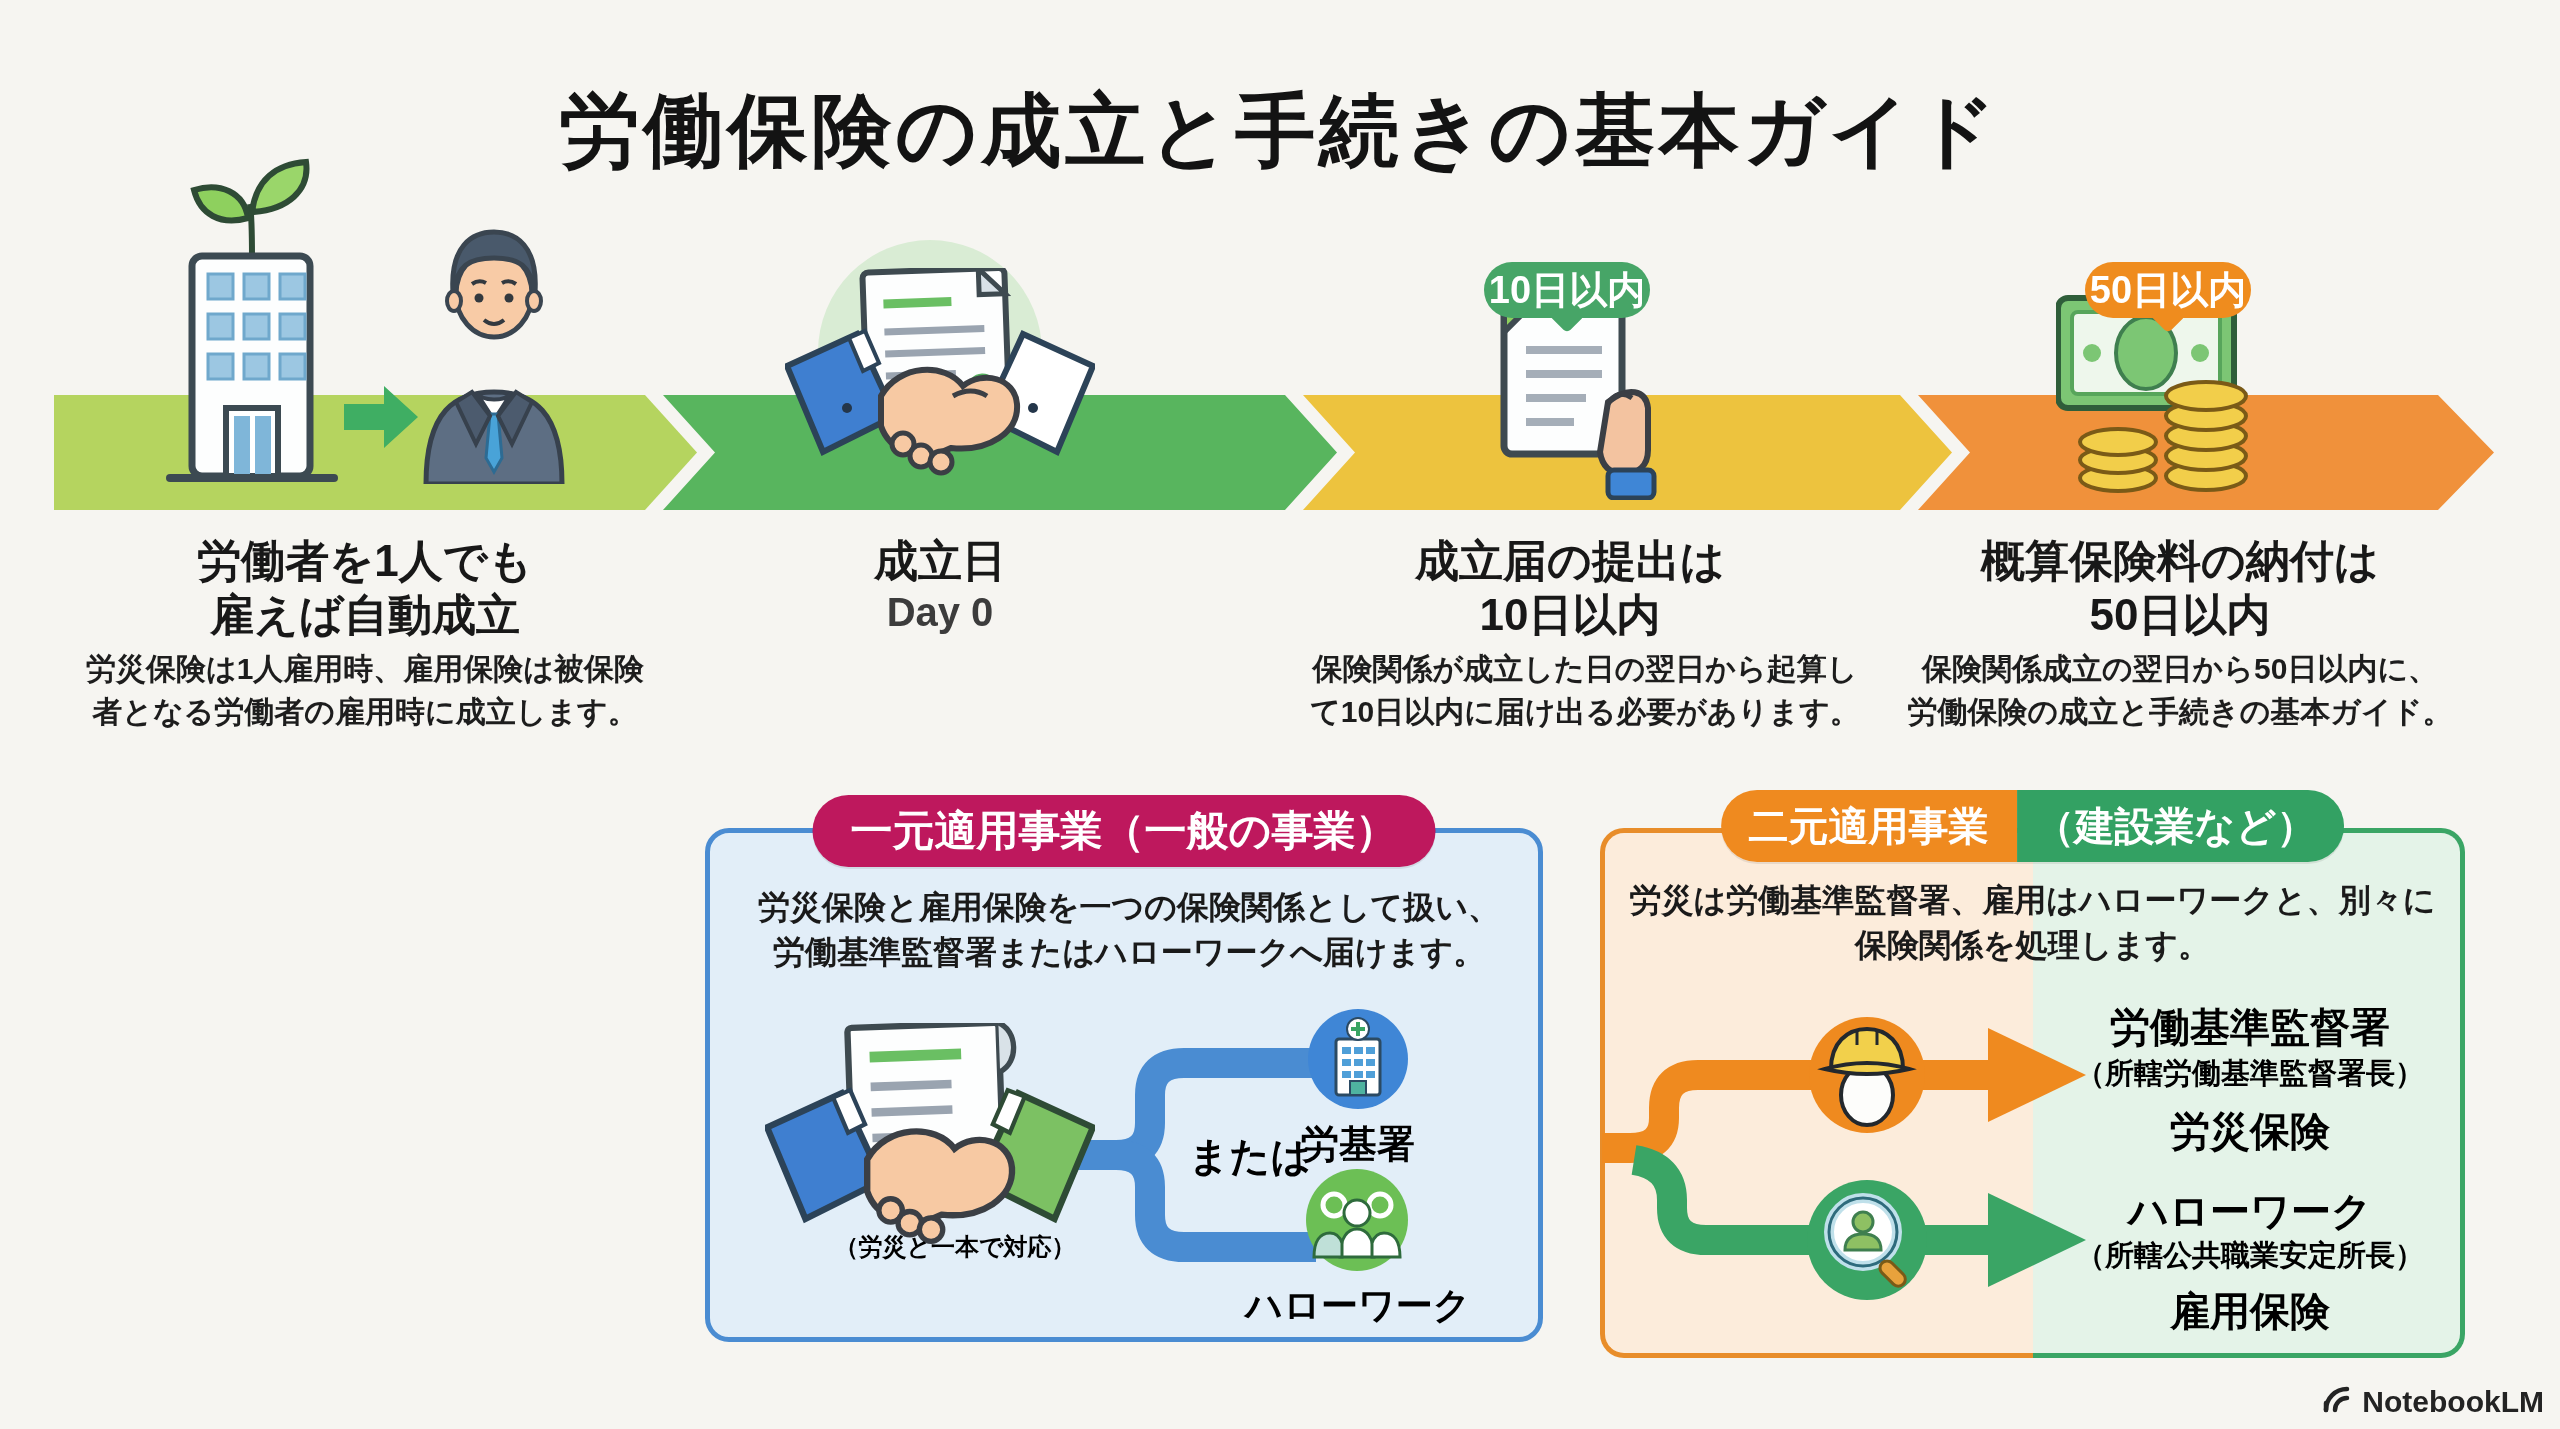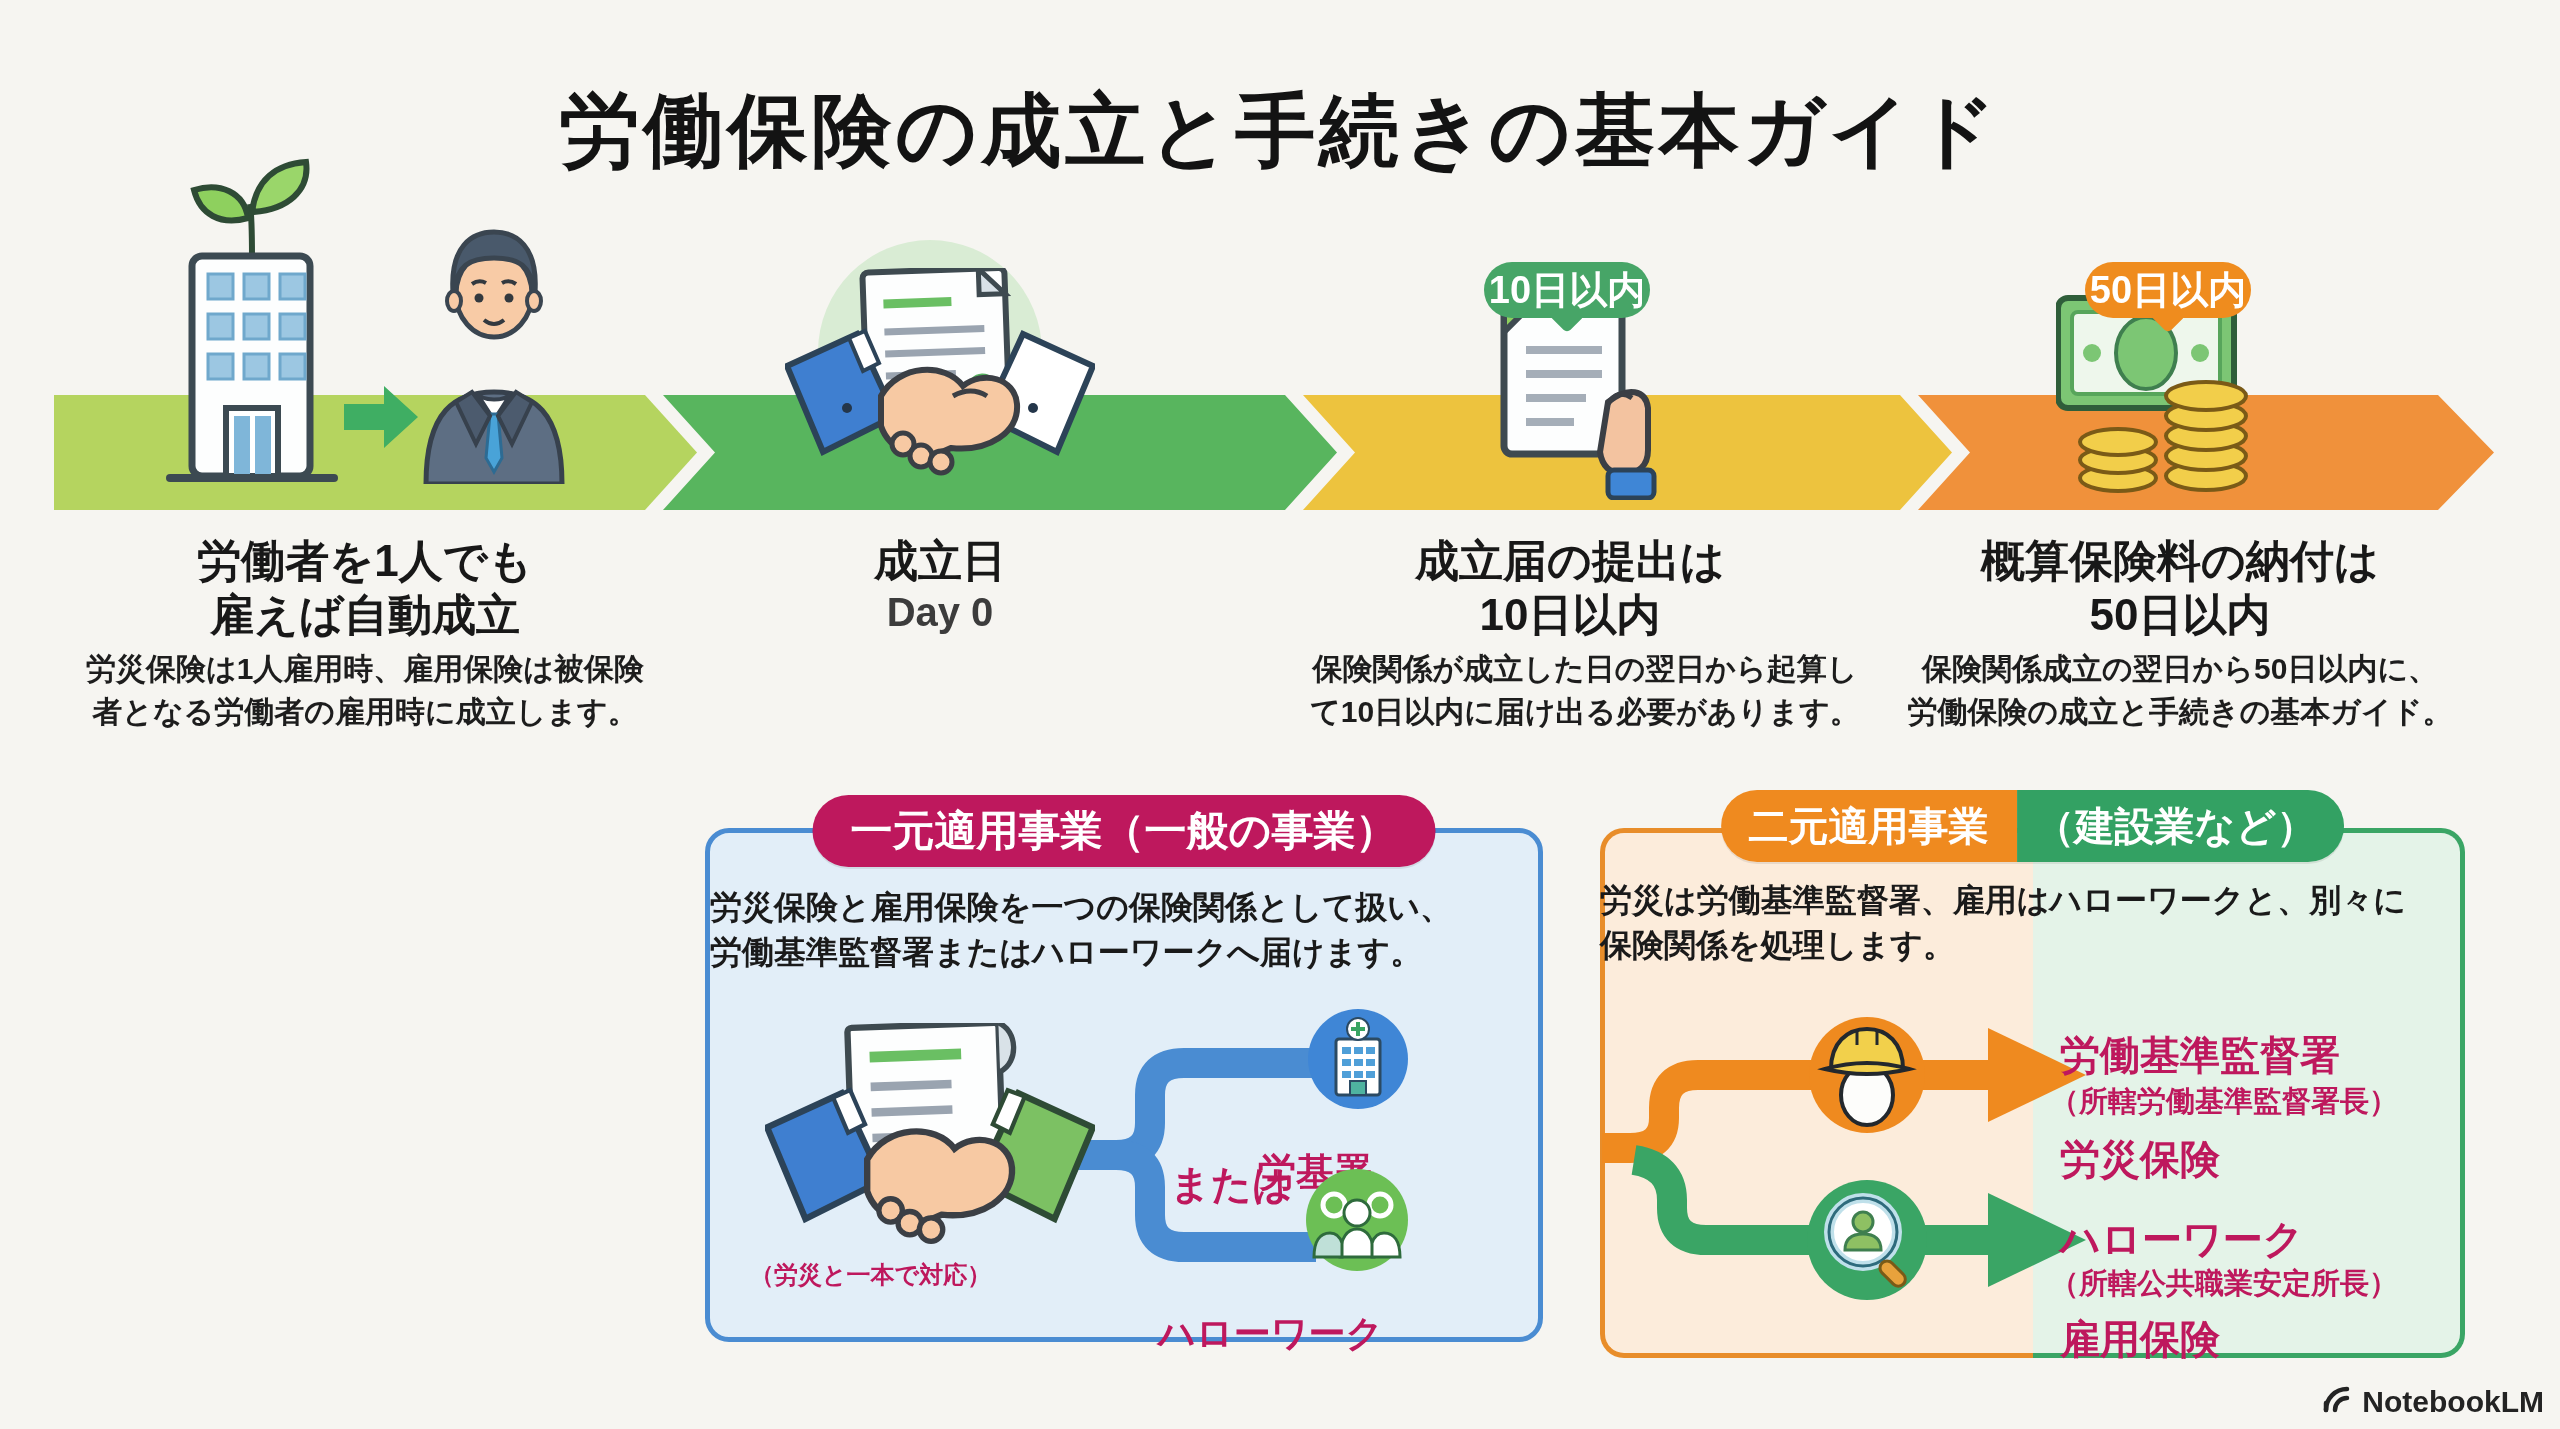--- a/index.html
+++ b/index.html
@@ -30,23 +30,23 @@
   .badge-tail{width:26px;height:26px;transform:rotate(45deg);border-radius:5px;z-index:2;}
   
   .bbox{border-radius:24px;box-sizing:border-box;z-index:2;}
   .box-blue{background:#e2eef8;border:5px solid #4a8cd2;}
   .pill{position:absolute;top:-38px;left:50%;transform:translateX(-50%);
     height:72px;border-radius:40px;display:flex;align-items:center;
     color:#fff;font-weight:800;white-space:nowrap;box-shadow:0 2px 0 rgba(0,0,0,.08);}
   .pill-blue{background:#be185d;font-size:42px;padding:0 38px;}
   .pill-split{overflow:hidden;padding:0;font-size:40px;}
   .pill-seg{height:100%;display:flex;align-items:center;padding:0 28px;}
-  .box-body{font-size:32px;font-weight:700;line-height:1.42;color:#1a1a1a;}
+  .box-body{font-size:32px;font-weight:700;line-height:1.42;color:#1a1a1a;text-align:center;}
   .dest-circle{border-radius:50%;position:absolute;}
-  .lbl{position:absolute;font-weight:800;color:#be185d;margin-top:28px;}
+  .lbl{position:absolute;text-align:center;font-weight:800;color:#000000;}
   .footer-brand{display:flex;align-items:flex-start;gap:8px;font-size:30px;font-weight:700;color:#232323;}
 </style>
 </head>
 <body>
 
 <div class="stage">
 
   <div class="abs page-title">労働保険の成立と手続きの基本ガイド</div>
 
   <div class="abs big-circle"></div>

